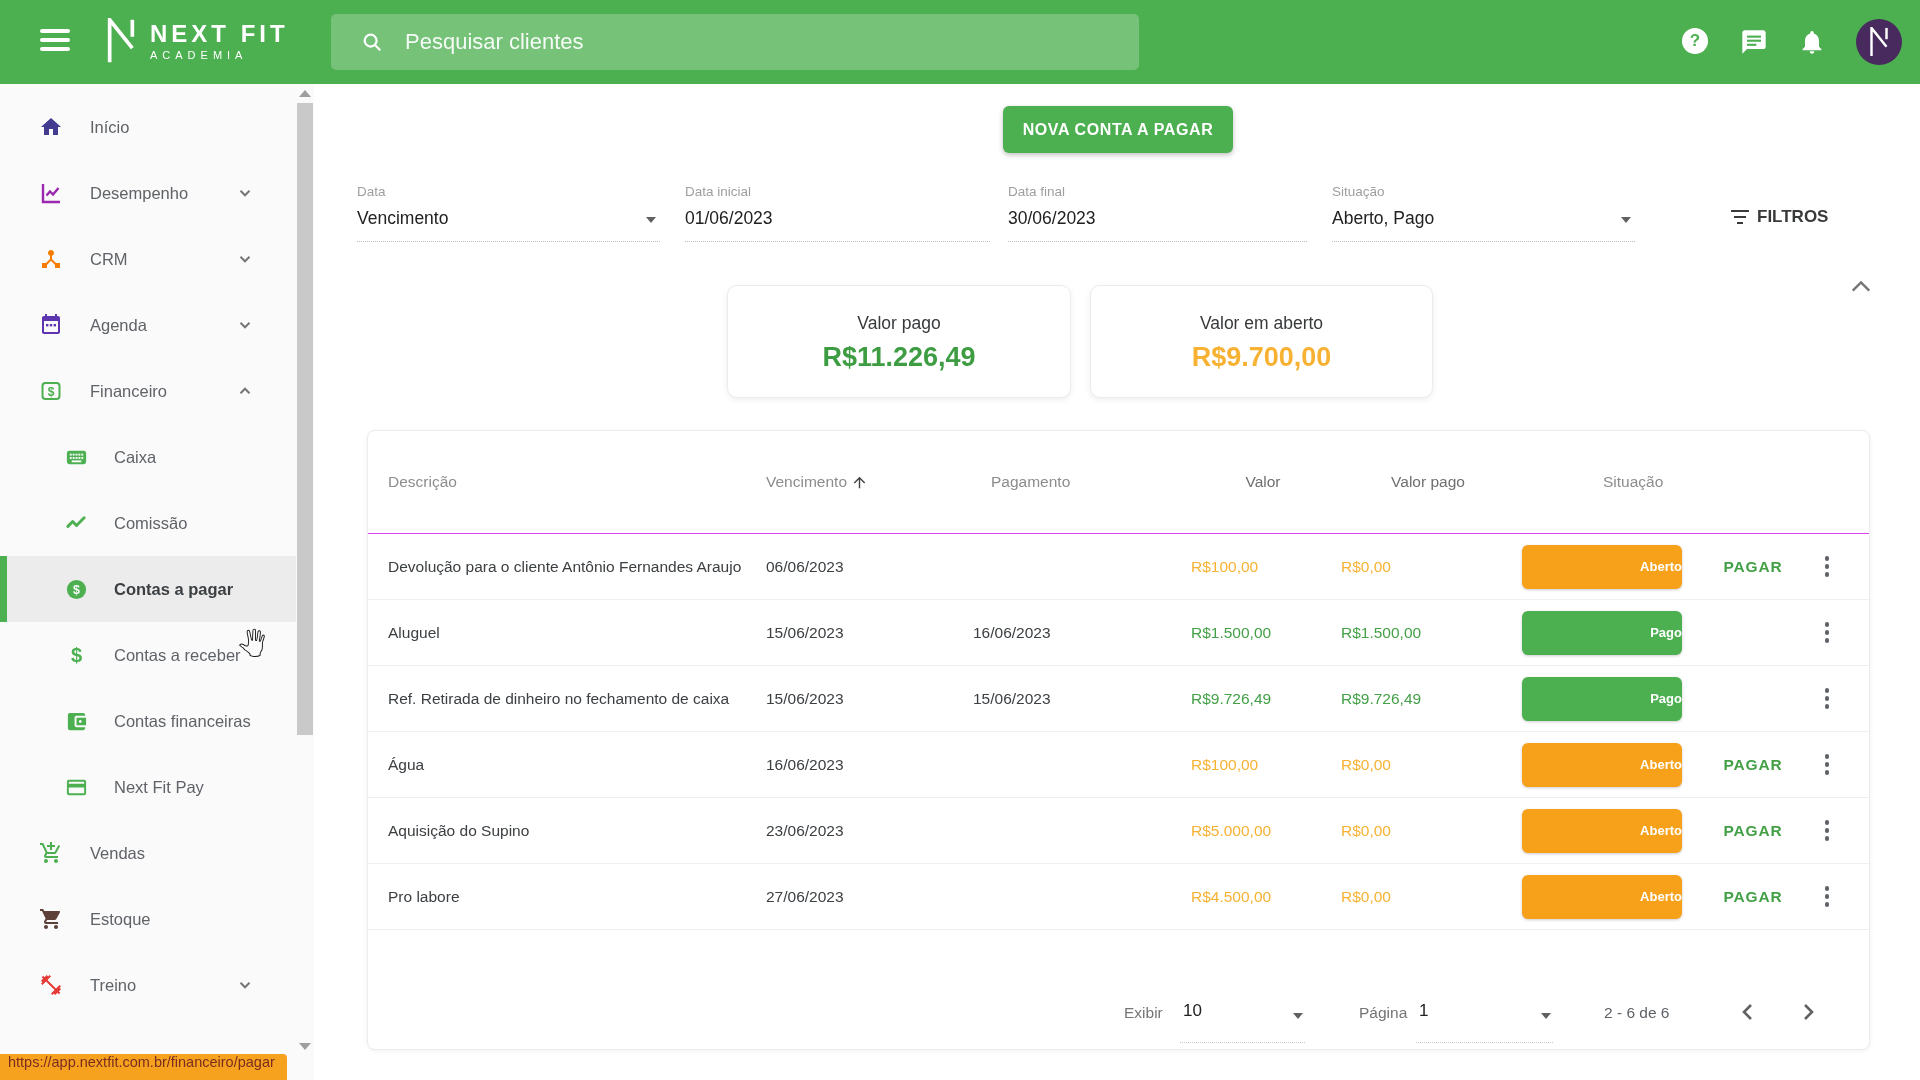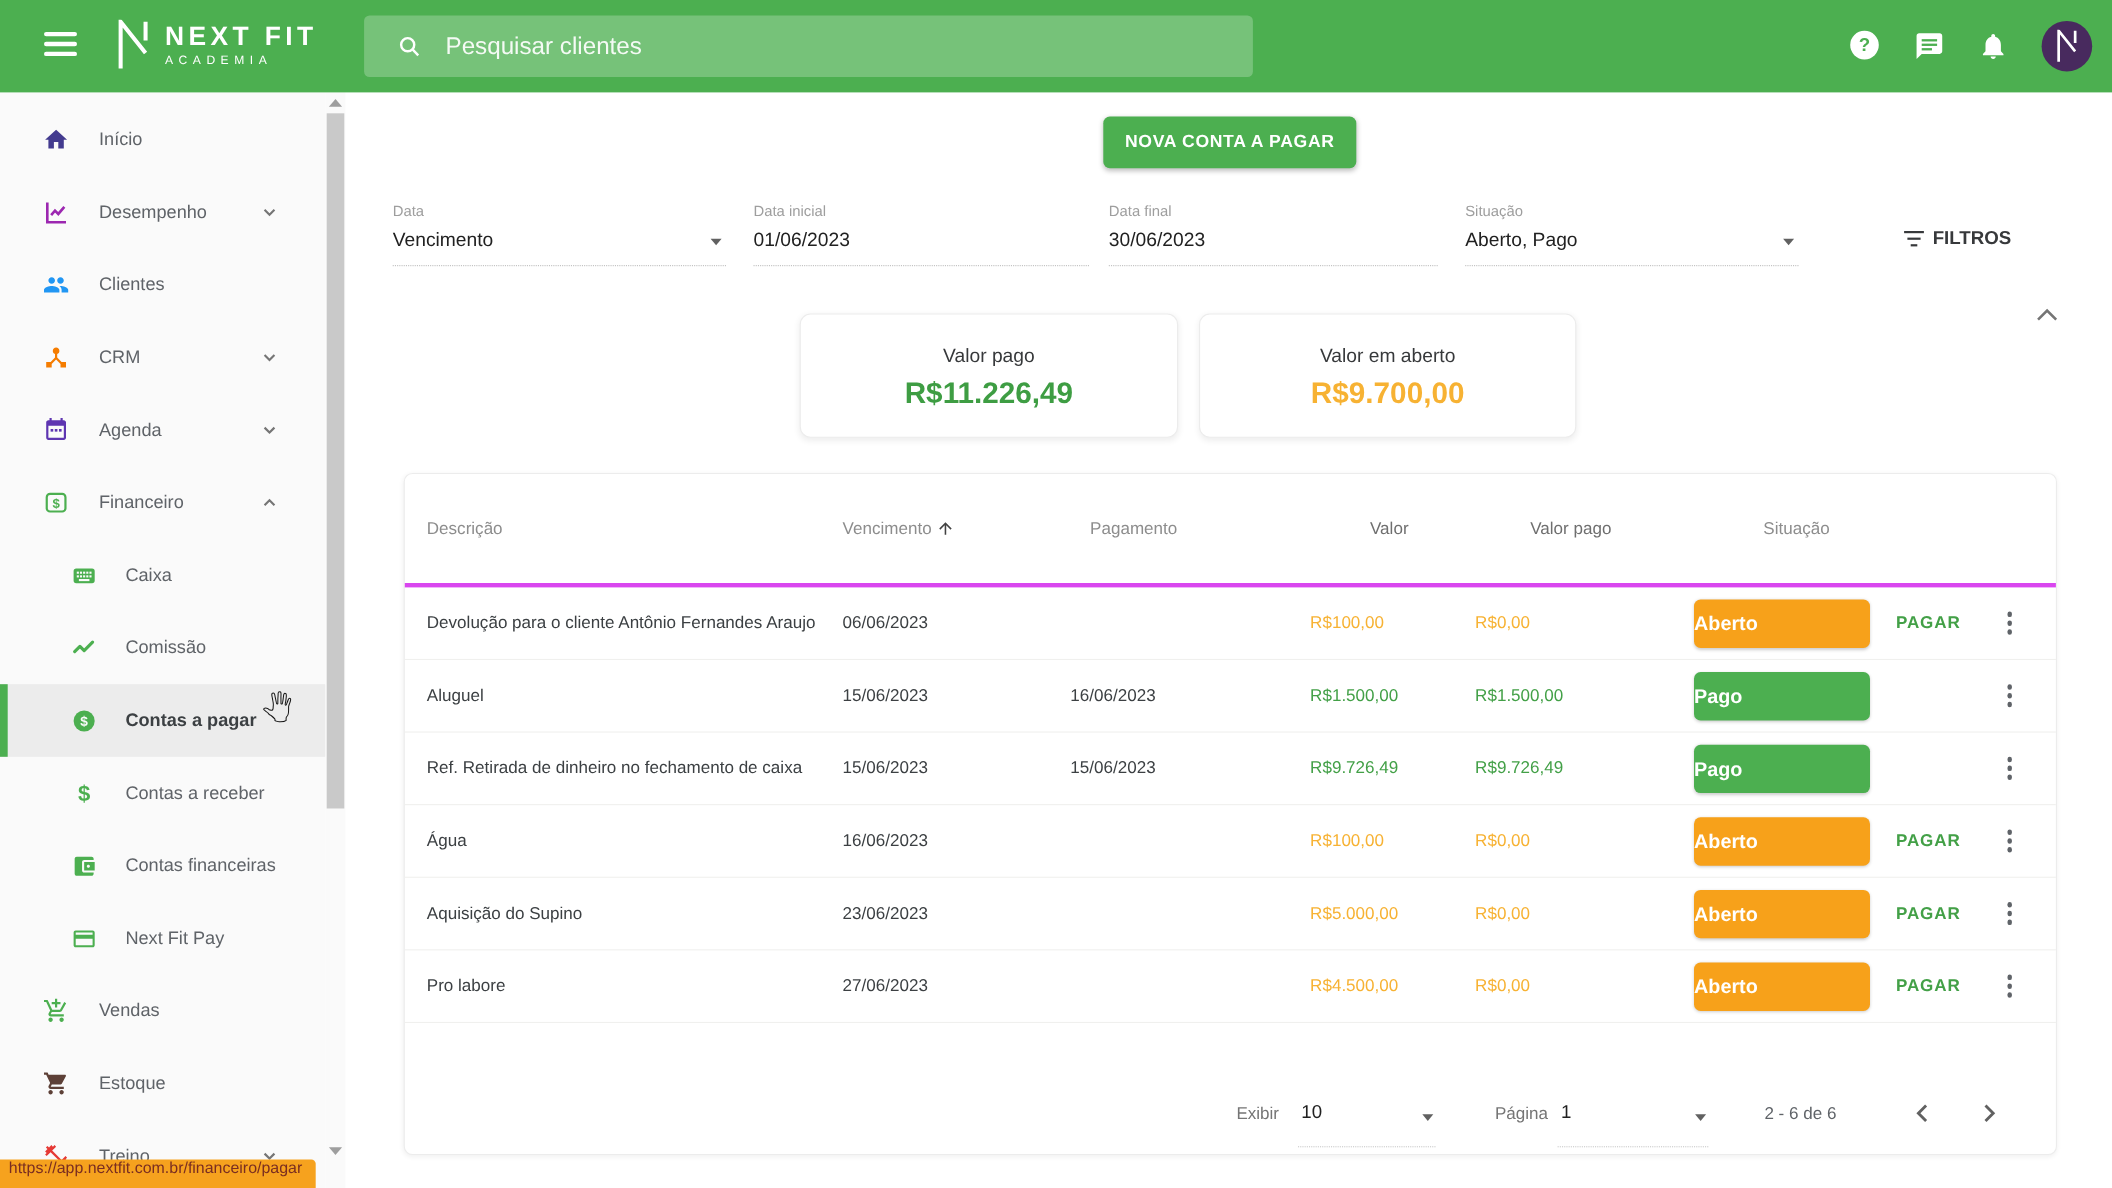--- a/index.html
+++ b/index.html
@@ -67,33 +67,33 @@
   .scard { position:absolute; top:201px; height:113px; background:#fff; border:1px solid #ececec; border-radius:10px; box-shadow:0 2px 6px rgba(0,0,0,0.07); text-align:center; }
   .scard.paid { left:413px; width:344px; } .scard.open { left:776px; width:343px; }
   .scard-label { margin-top:27px; font-size:17.5px; color:#37393b; }
   .scard-value { margin-top:8px; font-size:27px; font-weight:bold; }
   .scard.paid .scard-value { color:#3e9d43; }
   .scard.open .scard-value { color:#f7b233; }
 
   
   .tcard { position:absolute; left:53px; top:346px; width:1503px; height:620px; background:#fff; border:1px solid #ececec; border-radius:8px; box-shadow:0 1px 5px rgba(0,0,0,0.06); }
   .thead, .trow { display:grid; grid-template-columns:398px 207px 215px 150px 180px 185px 100px 48px; align-items:center; }
-  .thead { height:103px; border-bottom:4px solid #d946ef; color:#8d8d8d; font-size:15.5px; }
+  .thead { height:103px; border-bottom:1px solid #d946ef; color:#8d8d8d; font-size:15.5px; }
   .th-desc { padding-left:20px; }
   .th-pag { padding-left:18px; }
   .th-valor, .th-vpago { text-align:center; color:#6f6f6f; }
   .th-sit { padding-left:85px; }
   .th-venc { display:flex; align-items:center; gap:4px; }
   .sort-arrow { width:17px; height:17px; color:#424242; }
   .trow { height:66px; border-bottom:1px solid #f0f0ee; font-size:15.5px; color:#3c4043; }
   .trow:last-of-type { border-bottom:none; }
   .td-desc { padding-left:20px; padding-right:14px; line-height:1.25; }
   .td-valor, .td-vpago { padding-left:3px; font-size:15.5px; }
   .amber { color:#f7b233; } .money-green { color:#43a047; }
-  .badge { display:block; width:160px; height:44px; margin-left:22px; border-radius:6px; color:#fff; font-size:18px; font-weight:bold; text-align:left; line-height:44px; box-shadow:0 1px 3px rgba(0,0,0,0.2); cursor:pointer; }
+  .badge { display:block; width:160px; height:44px; margin-left:4px; border-radius:6px; color:#fff; font-size:13px; font-weight:bold; text-align:right; line-height:44px; box-shadow:0 1px 3px rgba(0,0,0,0.2); cursor:pointer; }
   .badge-open { background:#f7a11a; } .badge-paid { background:#4caf50; }
   .pagar { display:block; text-align:center; color:#43a047; font-weight:bold; font-size:15.5px; letter-spacing:0.8px; cursor:pointer; }
   .td-kebab { display:flex; flex-direction:column; align-items:center; gap:3.5px; cursor:pointer; }
   .td-kebab i { width:4.5px; height:4.5px; border-radius:50%; background:#5f6368; }
 
   
   .pagination { position:absolute; left:0; top:540px; width:100%; height:75px; }
   .pg-label { position:absolute; top:33px; font-size:15.5px; color:#757575; }
   .pg-exibir { left:756px; } .pg-pagina { left:991px; }
   .pg-select { position:absolute; top:20px; height:52px; border-bottom:1px dotted #c9c9c9; cursor:pointer; }
@@ -176,27 +176,20 @@
       <svg viewBox="0 0 24 24" fill="none" stroke="currentColor" stroke-width="2.4">
           <path d="M4 3v18h17"></path>
           <path d="M7.5 14.5l3.5-4 3 3 5.5-6.5"></path>
         </svg></span>
     <span class="nlabel">Desempenho</span>
     <svg class="chev" viewBox="0 0 24 24" fill="none" stroke="currentColor" stroke-width="2.6">
         <path d="M6 9l6 6 6-6"></path>
       </svg>
   </div>
 
-  <div class="nav-item">
-    <span class="nic ic-blue">
-      <svg viewBox="0 0 24 24" fill="currentColor">
-          <path d="M16 11c1.66 0 2.99-1.34 2.99-3S17.66 5 16 5s-3 1.34-3 3 1.34 3 3 3zm-8 0c1.66 0 2.99-1.34 2.99-3S9.66 5 8 5 5 6.34 5 8s1.34 3 3 3zm0 2c-2.33 0-7 1.17-7 3.5V19h14v-2.5c0-2.33-4.67-3.5-7-3.5zm8 0c-.29 0-.62.02-.97.05 1.16.84 1.97 1.97 1.97 3.45V19h6v-2.5c0-2.33-4.67-3.5-7-3.5z"></path>
-        </svg></span>
-    <span class="nlabel">Clientes</span>
-  </div>
 
   <div class="nav-item">
     <span class="nic ic-orange">
       <svg viewBox="0 0 24 24" fill="currentColor">
           <path d="M17 16l-4-4V8.82C14.16 8.4 15 7.3 15 6c0-1.66-1.34-3-3-3S9 4.34 9 6c0 1.3.84 2.4 2 2.82V12l-4 4H3v5h5v-3.05l4-4.2 4 4.2V21h5v-5h-4z"></path>
         </svg></span>
     <span class="nlabel">CRM</span>
     <svg class="chev" viewBox="0 0 24 24" fill="none" stroke="currentColor" stroke-width="2.6">
         <path d="M6 9l6 6 6-6"></path>
       </svg>

